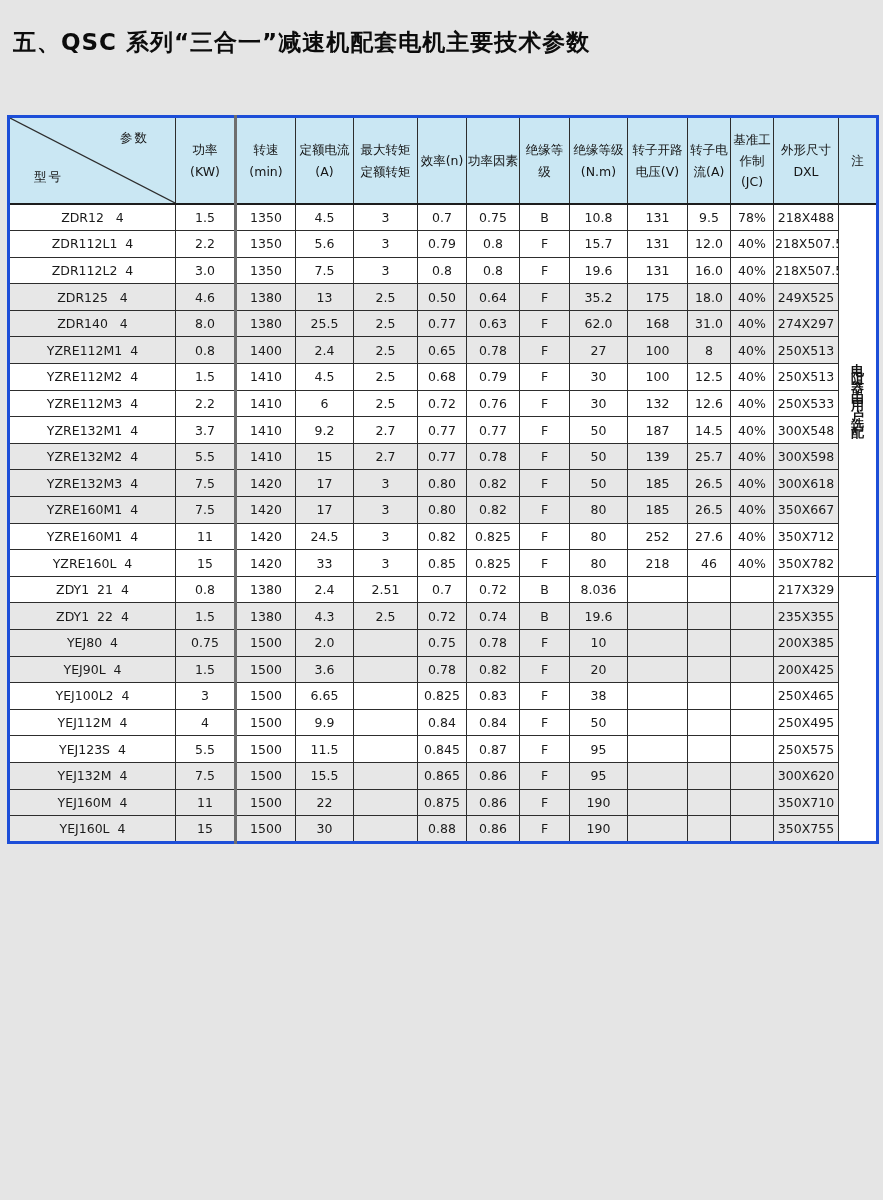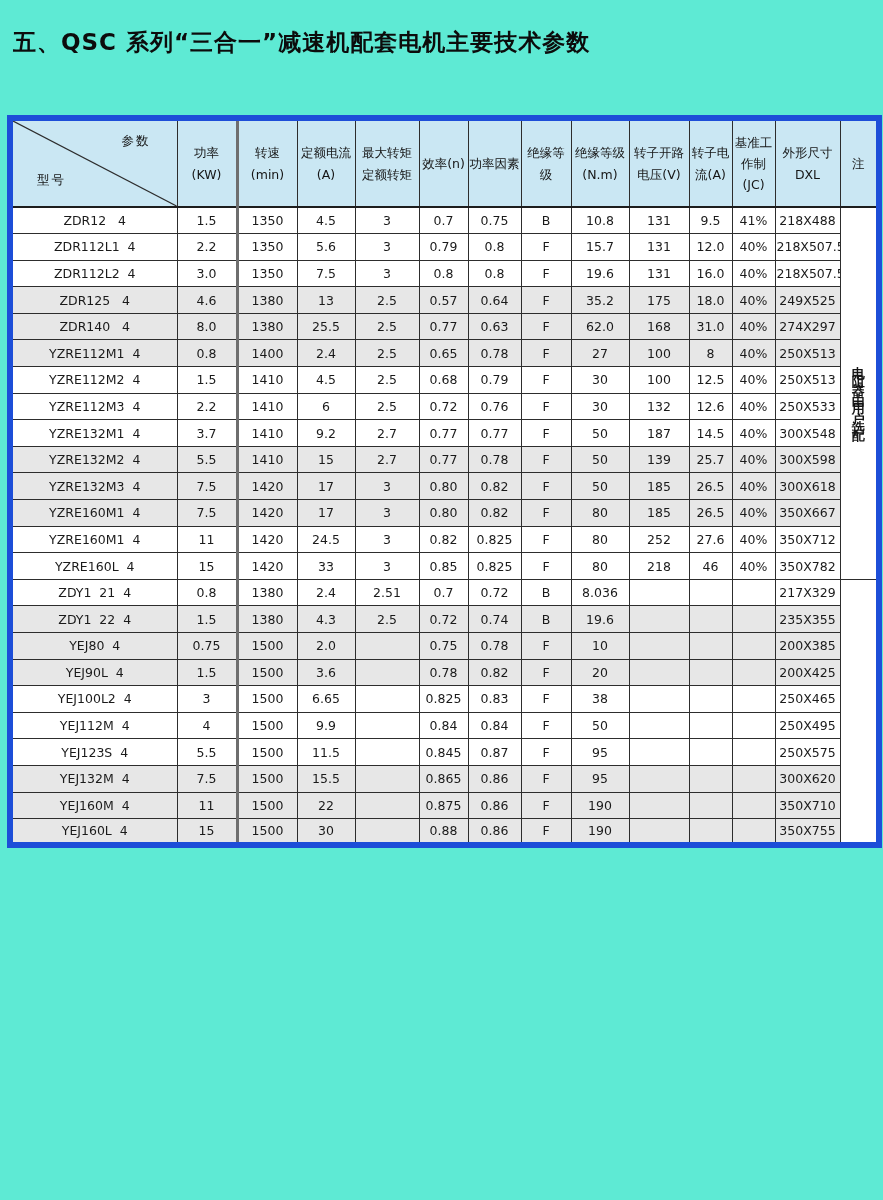--- a/index.html
+++ b/index.html
@@ -2,41 +2,41 @@
 <html><head>
 <meta charset="utf-8">
 <style>
   * { margin: 0; padding: 0; box-sizing: border-box; }
   html, body { background: #ffffff; }
   body { font-family: "DejaVu Sans", "Liberation Sans", sans-serif; color: #111; }
   .page {
     position: relative;
     width: 883px;
     height: 1200px;
-    background: #5eead4;
+    background: #e5e5e5;
     overflow: hidden;
   }
   .doc-title {
     position: absolute;
     left: 13px;
     top: 27px;
     font-size: 23px;
     font-weight: 700;
     letter-spacing: 1px;
     color: #0c0c0c;
     white-space: nowrap;
   }
   table.tbl {
     position: absolute;
     left: 7px;
     top: 115px;
     width: 869px;
     border-collapse: collapse;
     table-layout: fixed;
-    border: 6px solid #1d4ed8;
+    border: 3px solid #1d4ed8;
     font-size: 12.5px;
   }
   .tbl th, .tbl td {
     border: 1px solid #2d2d2d;
     text-align: center;
     vertical-align: middle;
     overflow: hidden;
     padding: 0 1px;
   }
   .tbl thead th {
@@ -156,21 +156,21 @@
       <td class="c1">1.5</td>
       <td class="c2">1350</td>
       <td class="c3">4.5</td>
       <td class="c4">3</td>
       <td class="c5">0.7</td>
       <td class="c6">0.75</td>
       <td class="c7">B</td>
       <td class="c8">10.8</td>
       <td class="c9">131</td>
       <td class="c10">9.5</td>
-      <td class="c11">41%</td>
+      <td class="c11">78%</td>
       <td class="c12">218X488</td>
     <td rowspan="14" class="note-merged"><span class="v-text">电阻器由用户选配</span></td>
         </tr>
         <tr>
       <td class="c0">ZDR112L1  4</td>
       <td class="c1">2.2</td>
       <td class="c2">1350</td>
       <td class="c3">5.6</td>
       <td class="c4">3</td>
       <td class="c5">0.79</td>
@@ -196,21 +196,21 @@
       <td class="c10">16.0</td>
       <td class="c11">40%</td>
       <td class="c12">218X507.5</td>
     </tr>
         <tr class="gray">
       <td class="c0">ZDR125   4</td>
       <td class="c1">4.6</td>
       <td class="c2">1380</td>
       <td class="c3">13</td>
       <td class="c4">2.5</td>
-      <td class="c5">0.57</td>
+      <td class="c5">0.50</td>
       <td class="c6">0.64</td>
       <td class="c7">F</td>
       <td class="c8">35.2</td>
       <td class="c9">175</td>
       <td class="c10">18.0</td>
       <td class="c11">40%</td>
       <td class="c12">249X525</td>
     </tr>
         <tr class="gray">
       <td class="c0">ZDR140   4</td>

